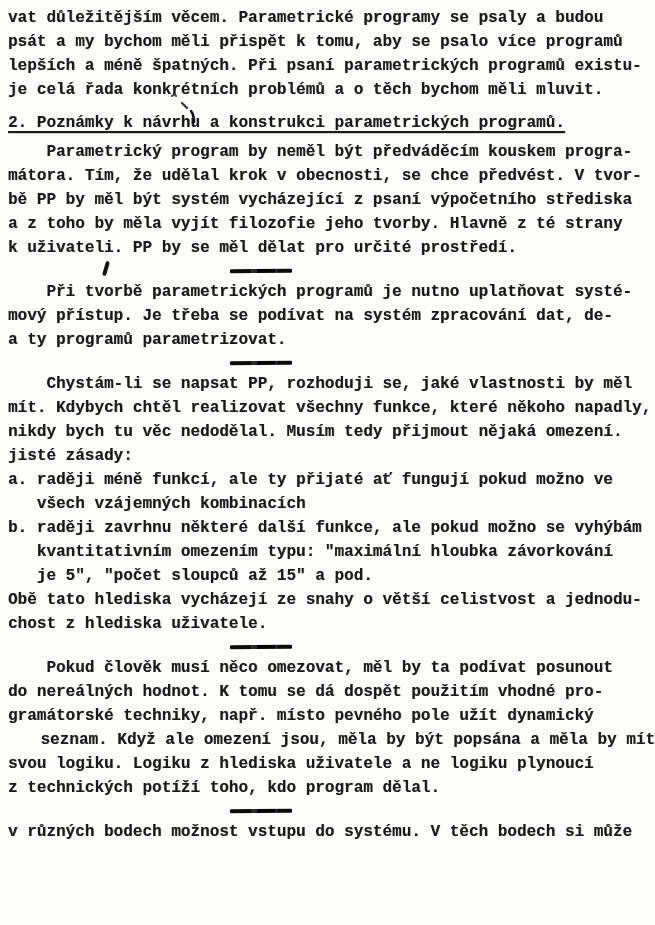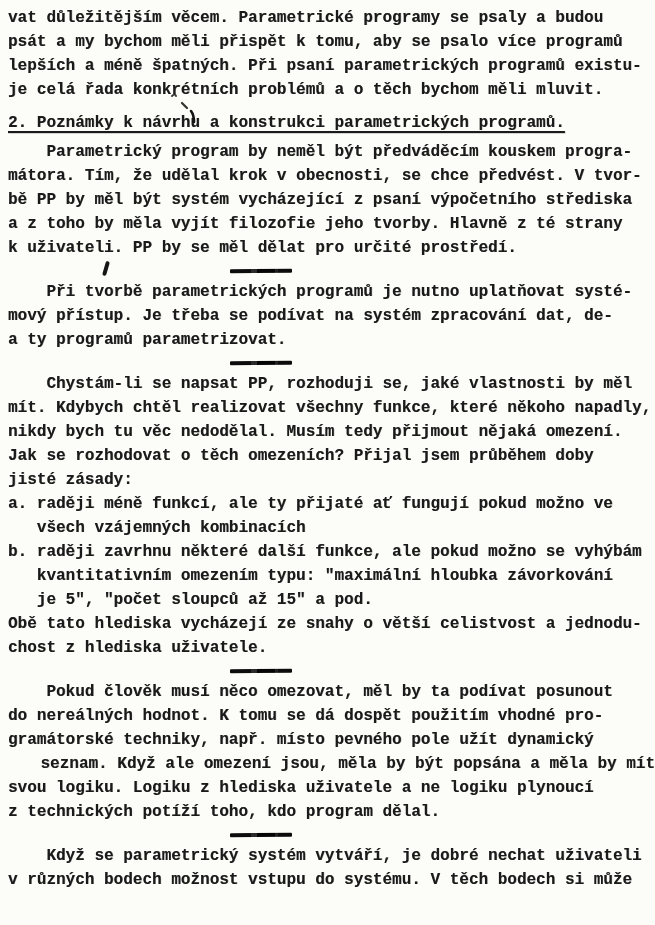--- a/index.html
+++ b/index.html
@@ -97,36 +97,34 @@
     </div>
     <div class="line" style="padding-left: 4ch;">Při tvorbě parametrických programů je nutno uplatňovat systé-</div>
     <div class="line" style="padding-left: 0ch;">mový přístup. Je třeba se podívat na systém zpracování dat, de-</div>
     <div class="line" style="padding-left: 0ch;">a ty programů parametrizovat.</div>
     <div class="divider-row">
       <div class="divider-bar"></div>
     </div>
     <div class="line" style="padding-left: 4ch;">Chystám-li se napsat PP, rozhoduji se, jaké vlastnosti by měl</div>
     <div class="line" style="padding-left: 0ch;">mít. Kdybych chtěl realizovat všechny funkce, které někoho napadly,</div>
     <div class="line" style="padding-left: 0ch;">nikdy bych tu věc nedodělal. Musím tedy přijmout nějaká omezení.</div>
-    <div class="line" style="padding-left: 0ch;">Jak se rozhodovat o těch omezeních? Přijal jsem průběhem doby</div>
     <div class="line" style="padding-left: 0ch;">jisté zásady:</div>
     <div class="line" style="padding-left: 0ch;">a. raději méně funkcí, ale ty přijaté ať fungují pokud možno ve</div>
     <div class="line" style="padding-left: 3ch;">všech vzájemných kombinacích</div>
     <div class="line" style="padding-left: 0ch;">b. raději zavrhnu některé další funkce, ale pokud možno se vyhýbám</div>
     <div class="line" style="padding-left: 3ch;">kvantitativním omezením typu: "maximální hloubka závorkování</div>
     <div class="line" style="padding-left: 3ch;">je 5", "počet sloupců až 15" a pod.</div>
     <div class="line" style="padding-left: 0ch;">Obě tato hlediska vycházejí ze snahy o větší celistvost a jednodu-</div>
     <div class="line" style="padding-left: 0ch;">chost z hlediska uživatele.</div>
     <div class="divider-row">
       <div class="divider-bar"></div>
     </div>
     <div class="line" style="padding-left: 4ch;">Pokud člověk musí něco omezovat, měl by ta podívat posunout</div>
     <div class="line" style="padding-left: 0ch;">do nereálných hodnot. K tomu se dá dospět použitím vhodné pro-</div>
     <div class="line" style="padding-left: 0ch;">gramátorské techniky, např. místo pevného pole užít dynamický</div>
     <div class="line" style="padding-left: 0ch; text-align: right;">seznam. Když ale omezení jsou, měla by být popsána a měla by mít</div>
     <div class="line" style="padding-left: 0ch;">svou logiku. Logiku z hlediska uživatele a ne logiku plynoucí</div>
     <div class="line" style="padding-left: 0ch;">z technických potíží toho, kdo program dělal.</div>
     <div class="divider-row">
       <div class="divider-bar"></div>
     </div>
-    <div class="line" style="padding-left: 4ch;">Když se parametrický systém vytváří, je dobré nechat uživateli</div>
     <div class="line" style="padding-left: 0ch;">v různých bodech možnost vstupu do systému. V těch bodech si může</div>
   </div>
 
 </body></html>

